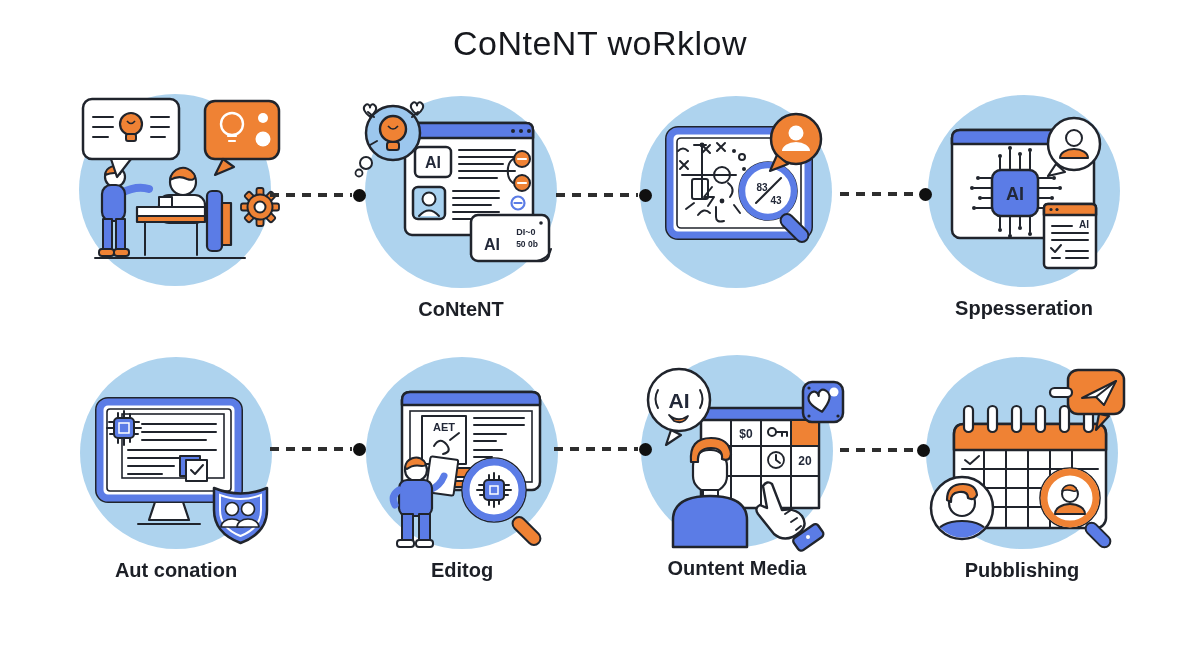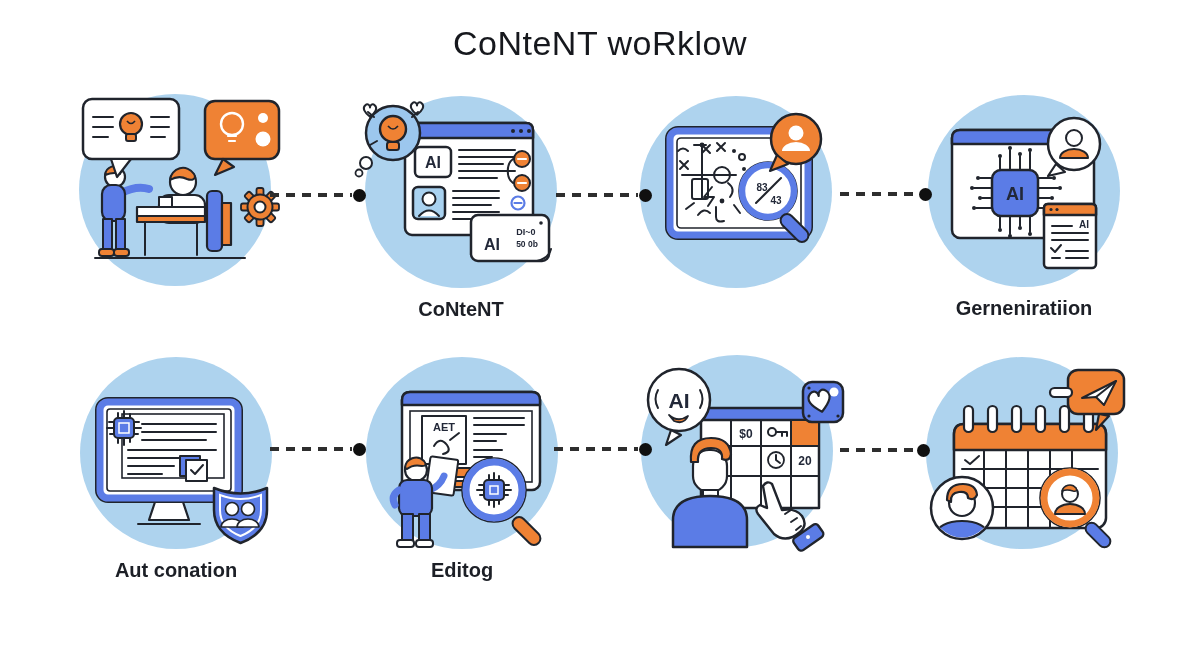--- a/index.html
+++ b/index.html
@@ -224,21 +224,21 @@
         <rect x="140" y="118" width="52" height="64" rx="4" fill="#fff" class="sd" stroke-width="2.5"></rect>
         <path d="M140 122 q0 -4 4 -4 h44 q4 0 4 4 v7 h-52 Z" fill="#ef8234" class="sd" stroke-width="2.5"></path>
         <circle cx="147" cy="123.5" r="1.6" fill="#20242c"></circle>
           <circle cx="153" cy="123.5" r="1.6" fill="#20242c"></circle>
         <text class="t" x="180" y="142" font-size="10" text-anchor="middle">AI</text>
         <path d="M148 140 h20 M148 147 h36 M148 154 h36" class="ol" stroke-width="1.6"></path>
         <path d="M147 162 l4 4 l6 -7" class="ol" stroke-width="1.8"></path>
         <path d="M162 165 h22 M162 172 h22 M148 172 h8" class="ol" stroke-width="1.6"></path>
       </g>
     </svg>
-    <div class="step-label">Gerneniratiion</div>
+    <div class="step-label">Sppesseration</div>
   </div>
 
   <div class="step" style="left:56px;top:348px">
     <svg viewBox="0 0 240 210" width="240" height="210">
       <circle cx="120" cy="105" r="96" fill="#aed3ee"></circle>
       <g>
         <path d="M99 154 h28 l6 18 h-40 Z" fill="#fff" class="sd" stroke-width="2.2"></path>
         <path d="M82 176 h62" class="ol" stroke-width="2.4"></path>
         <rect x="40" y="50" width="146" height="104" rx="12" fill="#fff" stroke="#20242c" stroke-width="2"></rect>
         <rect x="44" y="54" width="138" height="96" rx="8" fill="#fff" stroke="#5b7ce6" stroke-width="7"></rect>
@@ -352,20 +352,21 @@
         <rect x="86" y="144" width="15" height="10" fill="#fff" stroke="#20242c" stroke-width="2"></rect>
         <path d="M56 201 v-27 q0 -24 37 -24 q37 0 37 24 v27 Z" fill="#5b7ce6" class="sd" stroke-width="2.5"></path>
       </g>
       <g>
         <path d="M146 140 q4 -6 9 -2 l10 26 q14 -2 20 6 q6 9 -2 16 q-14 12 -26 2 l-16 -20 q-4 -6 2 -9 l7 3 Z" fill="#fff" class="sd" stroke-width="2.4"></path>
         <path d="M168 168 l6 -4 M174 176 l6 -4 M179 184 l5 -4" class="ol" stroke-width="1.8"></path>
         <rect x="176" y="184" width="30" height="15" rx="4" fill="#5b7ce6" class="sd" stroke-width="2.4" transform="rotate(-35 191 191)"></rect>
         <circle cx="191" cy="191" r="2" fill="#fff"></circle>
       </g>
     </svg>
+    <div class="step-label">Ountent Media</div>
   </div>
 
   <div class="step" style="left:902px;top:348px">
     <svg viewBox="0 0 240 210" width="240" height="210">
       <circle cx="120" cy="105" r="96" fill="#aed3ee"></circle>
       <g>
         <rect x="52" y="76" width="152" height="104" rx="10" fill="#fff" class="sd" stroke-width="2.5"></rect>
         <path d="M52 86 q0 -10 10 -10 h132 q10 0 10 10 v16 h-152 Z" fill="#ef8234" class="sd" stroke-width="2.5"></path>
         <g>
           <rect x="62" y="58" width="9" height="26" rx="4.5" fill="#fff" class="sd" stroke-width="2.2"></rect>
@@ -400,20 +401,21 @@
       </g>
       <g>
         <circle cx="168" cy="150" r="30" fill="#fff" stroke="#20242c" stroke-width="1.6"></circle>
         <circle cx="168" cy="150" r="26" fill="#fff" stroke="#ef8234" stroke-width="7"></circle>
         <circle cx="168" cy="146" r="8" fill="#fff" class="sd" stroke-width="2"></circle>
         <path d="M160 143 a8 8 0 0 1 14 -3 q2 4 -3 3 q-6 -2 -11 0 Z" fill="#ef8234" class="sd" stroke-width="1.6"></path>
         <path d="M153 166 a15 10 0 0 1 30 0 Z" fill="#ef8234" class="sd" stroke-width="2"></path>
         <rect x="190" y="172" width="12" height="30" rx="6" fill="#5b7ce6" class="sd" stroke-width="2" transform="rotate(-45 196 187)"></rect>
       </g>
     </svg>
+    <div class="step-label">Pubblishing</div>
   </div>
 
   <div class="connector" style="left:270px;top:188px;width:96px">
     <div class="dash"></div>
     <div class="dot"></div>
   </div>
   <div class="connector" style="left:556px;top:188px;width:96px">
     <div class="dash"></div>
     <div class="dot"></div>
   </div>

